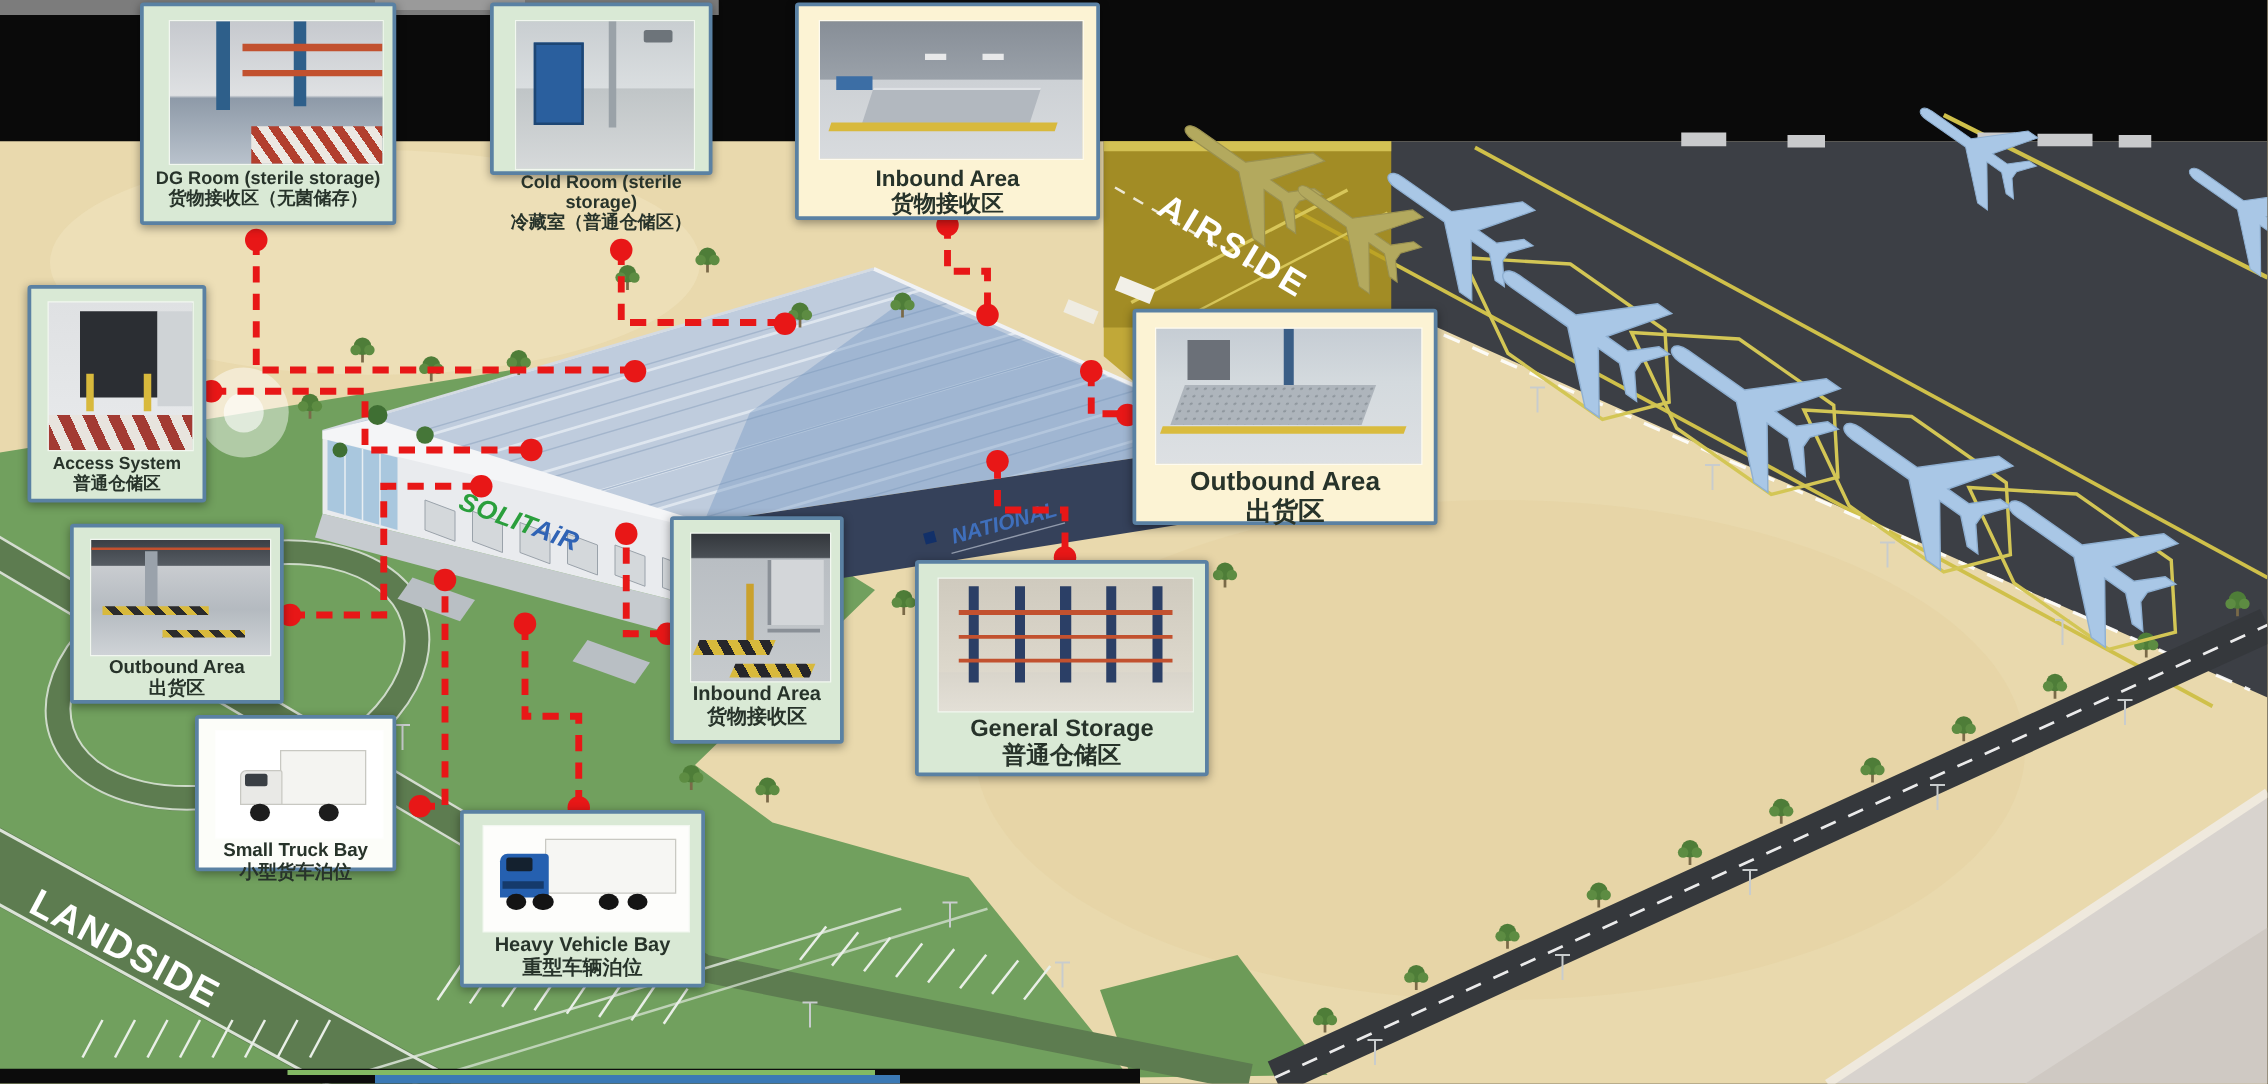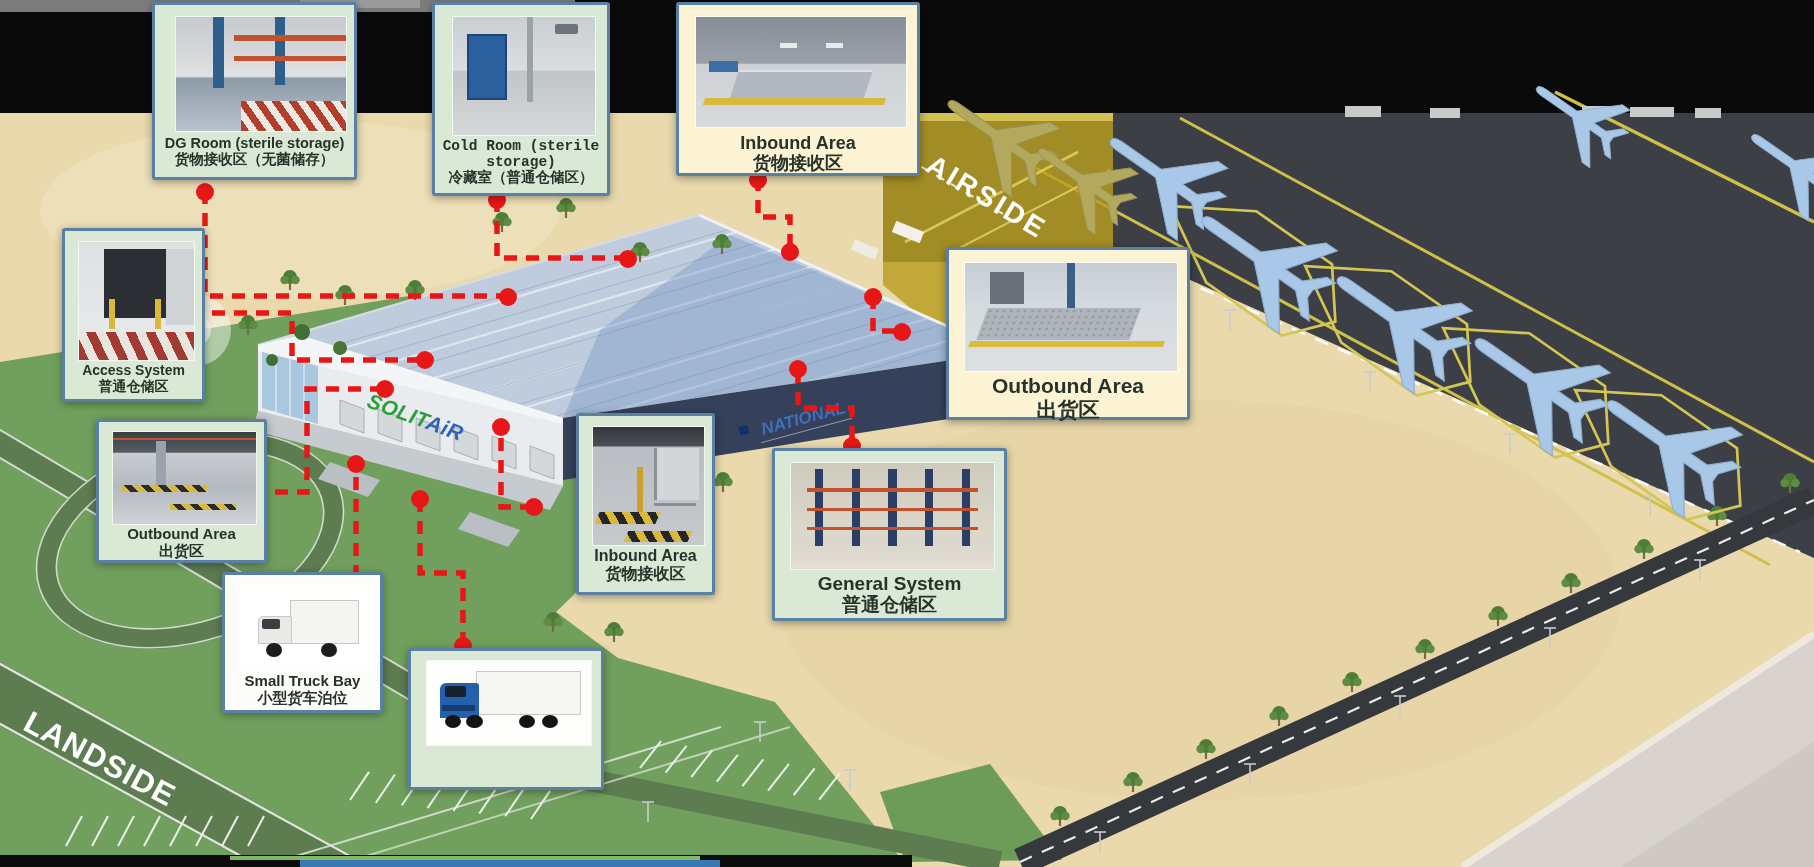--- a/index.html
+++ b/index.html
@@ -1,49 +1,49 @@
 <!DOCTYPE html>
 <html><head>
 <meta charset="utf-8">
 <style>
   html,body{margin:0;padding:0;background:#222;}
   #stage{position:relative;width:1814px;height:867px;overflow:hidden;background:#e9d9ad;
          font-family:"Liberation Sans","DejaVu Sans",sans-serif;}
   svg.layer{position:absolute;left:0;top:0;width:1814px;height:867px;display:block;}
   
   .card{position:absolute;border:3px solid #5a81a3;border-radius:3px;
-        box-shadow:0 2px 8px rgba(0,0,0,.38);z-index:30;box-sizing:border-box;margin-left:40px;}
+        box-shadow:0 2px 8px rgba(0,0,0,.38);z-index:30;box-sizing:border-box;}
   .card.green{background:#d9e9d5;}
   .card.cream{background:#fcf3d4;}
   .card.white{background:#fcfdf9;}
   .cap{position:absolute;left:4px;right:4px;text-align:center;color:#27332a;line-height:1.12;}
   .cap .t{font-weight:700;}
   .cap .s{font-weight:600;}
   .ph{position:absolute;overflow:hidden;box-shadow:0 0 0 1px rgba(255,255,255,.65);}
   .ph i{position:absolute;display:block;}
   
   #card-dg{left:112px;top:2px;width:205px;height:178px;}
   #card-dg .ph{left:21px;top:12px;width:170px;height:114px;}
   #card-dg .cap{top:130px;font-size:14.5px;}
-  #card-cold{left:392px;top:2px;width:178px;height:194px;font-family:Liberation Mono, monospace;}
+  #card-cold{left:392px;top:2px;width:178px;height:138px;}
   #card-cold .ph{left:18px;top:12px;width:142px;height:118px;}
   #card-cold .cap{top:133px;font-size:14.5px;}
   #card-inb-top{left:636px;top:2px;width:244px;height:174px;}
   #card-inb-top .ph{left:17px;top:12px;width:210px;height:110px;}
   #card-inb-top .cap{top:128px;font-size:18px;}
   #card-outb-right{left:906px;top:247px;width:244px;height:173px;}
   #card-outb-right .ph{left:16px;top:13px;width:212px;height:108px;}
   #card-outb-right .cap{top:124px;font-size:21px;}
   #card-access{left:22px;top:228px;width:143px;height:174px;}
   #card-access .ph{left:14px;top:11px;width:115px;height:118px;}
   #card-access .cap{top:132px;font-size:14px;}
   #card-outb-left{left:56px;top:419px;width:171px;height:144px;}
   #card-outb-left .ph{left:14px;top:10px;width:143px;height:92px;}
   #card-outb-left .cap{top:104px;font-size:15px;}
-  #card-smtruck{left:182px;top:572px;width:161px;height:141px;}
+  #card-smtruck{left:156px;top:572px;width:161px;height:125px;}
   #card-smtruck .ph{left:14px;top:10px;width:133px;height:85px;}
   #card-smtruck .cap{top:98px;font-size:15px;}
   #card-heavy{left:368px;top:648px;width:196px;height:142px;}
   #card-heavy .ph{left:16px;top:10px;width:164px;height:84px;}
   #card-heavy .cap{top:97px;font-size:16px;}
   #card-inb-ctr{left:536px;top:413px;width:139px;height:182px;}
   #card-inb-ctr .ph{left:14px;top:11px;width:111px;height:118px;}
   #card-inb-ctr .cap{top:131px;font-size:16px;}
   #card-genstor{left:732px;top:448px;width:235px;height:173px;}
   #card-genstor .ph{left:16px;top:12px;width:203px;height:106px;}
@@ -492,20 +492,24 @@
     <div class="ph ph-heavy">
         <i class="trl"></i>
         <i class="cab"></i>
         <i class="win"></i>
         <i class="gr"></i>
         <i class="w1"></i>
         <i class="w2"></i>
         <i class="w3"></i>
         <i class="w4"></i>
       </div>
+    <div class="cap">
+        <div class="t">Heavy Vehicle Bay</div>
+        <div class="s">重型车辆泊位</div>
+      </div>
   </div>
 
   <div class="card green" id="card-inb-ctr">
     <div class="ph ph-inb-ctr">
         <i class="d1"></i>
         <i class="d2"></i>
         <i class="post"></i>
         <i class="haz1"></i>
         <i class="haz2"></i>
       </div>
@@ -520,18 +524,18 @@
         <i class="c1"></i>
         <i class="c2"></i>
         <i class="c3"></i>
         <i class="c4"></i>
         <i class="c5"></i>
         <i class="b1"></i>
         <i class="b2"></i>
         <i class="b3"></i>
       </div>
     <div class="cap">
-        <div class="t">General System</div>
+        <div class="t">General Storage</div>
         <div class="s">普通仓储区</div>
       </div>
   </div>
 
 </div>
 
 </body></html>

